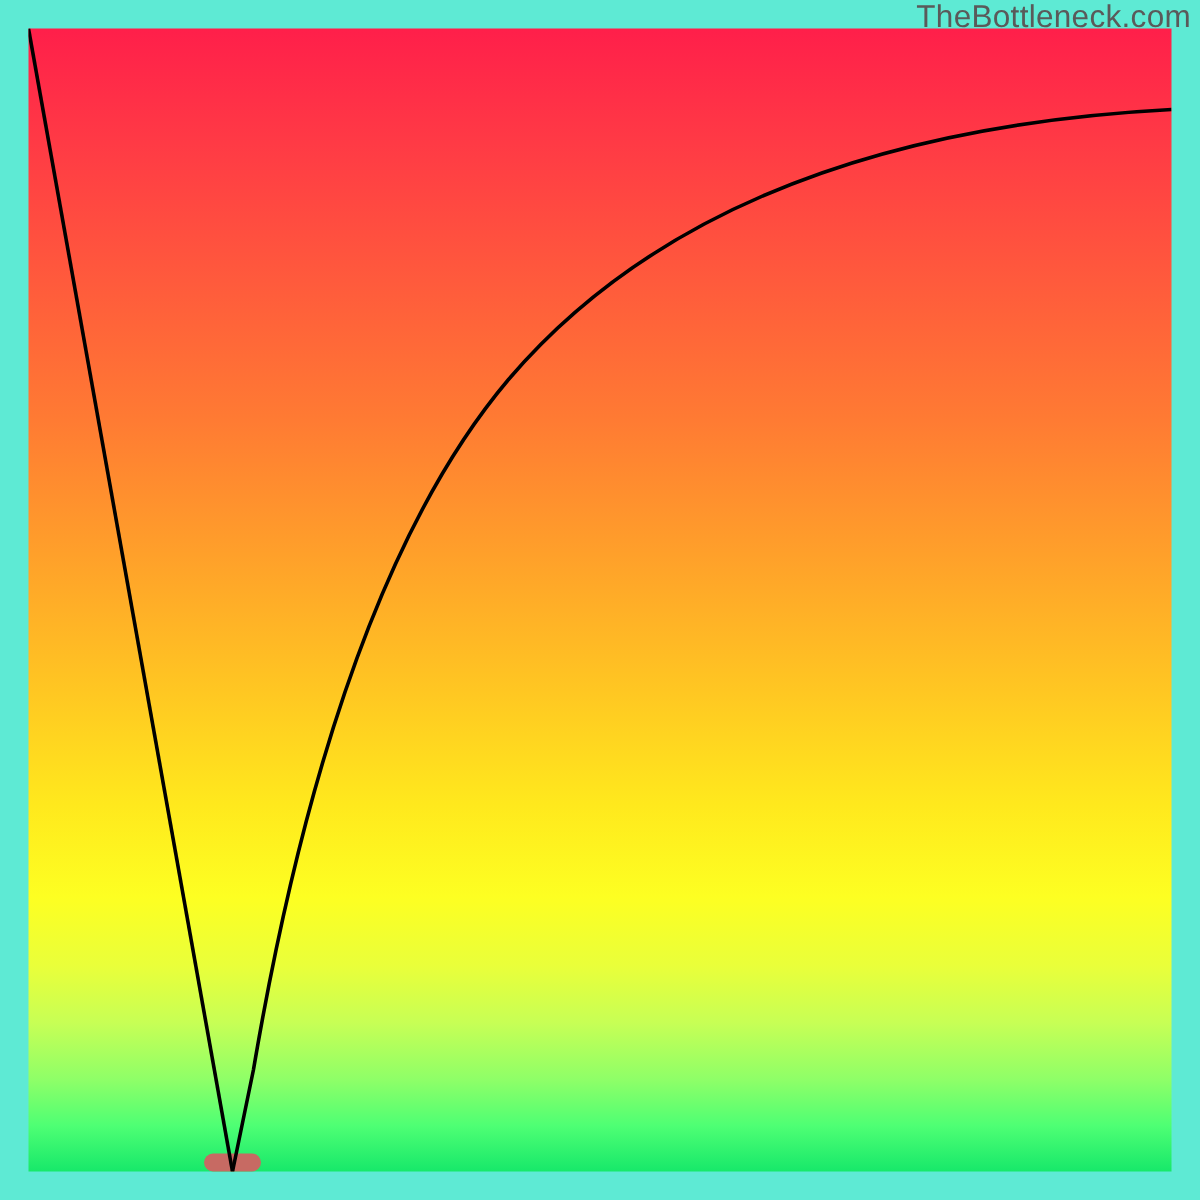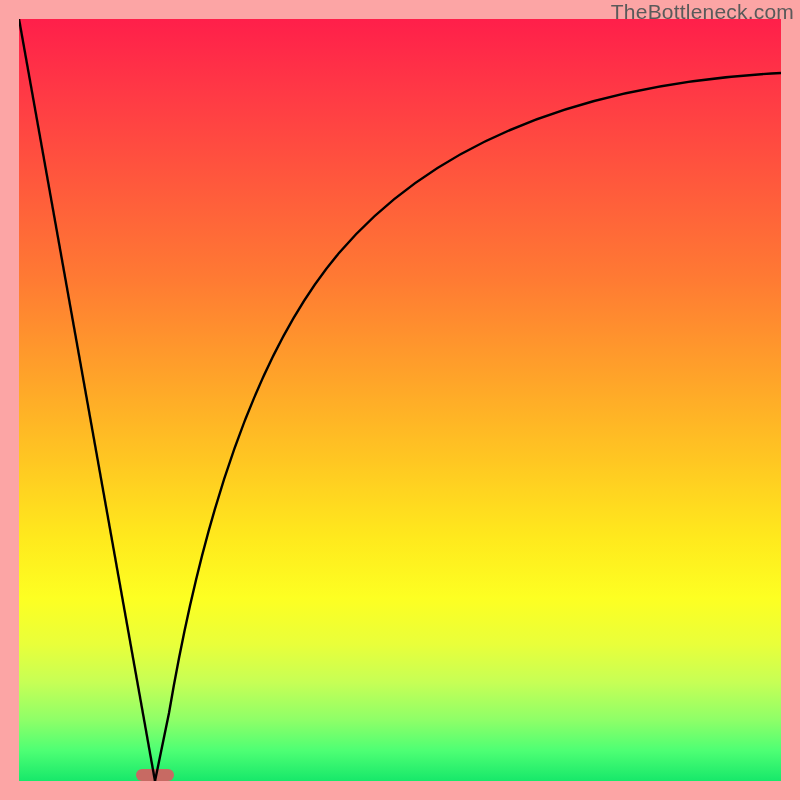--- a/index.html
+++ b/index.html
@@ -8,21 +8,21 @@
     width: 800px;
     height: 800px;
     background: #000;
     overflow: hidden;
     font-family: Arial, Helvetica, sans-serif;
   }
   .frame {
     position: relative;
     width: 800px;
     height: 800px;
-    background: #fca5a5;
+    background: #5eead4;
   }
   .plot-area {
     position: absolute;
     left: 19px;
     top: 19px;
     width: 762px;
     height: 762px;
     
     background: linear-gradient(to bottom,
       #ff1f4a 0%,

